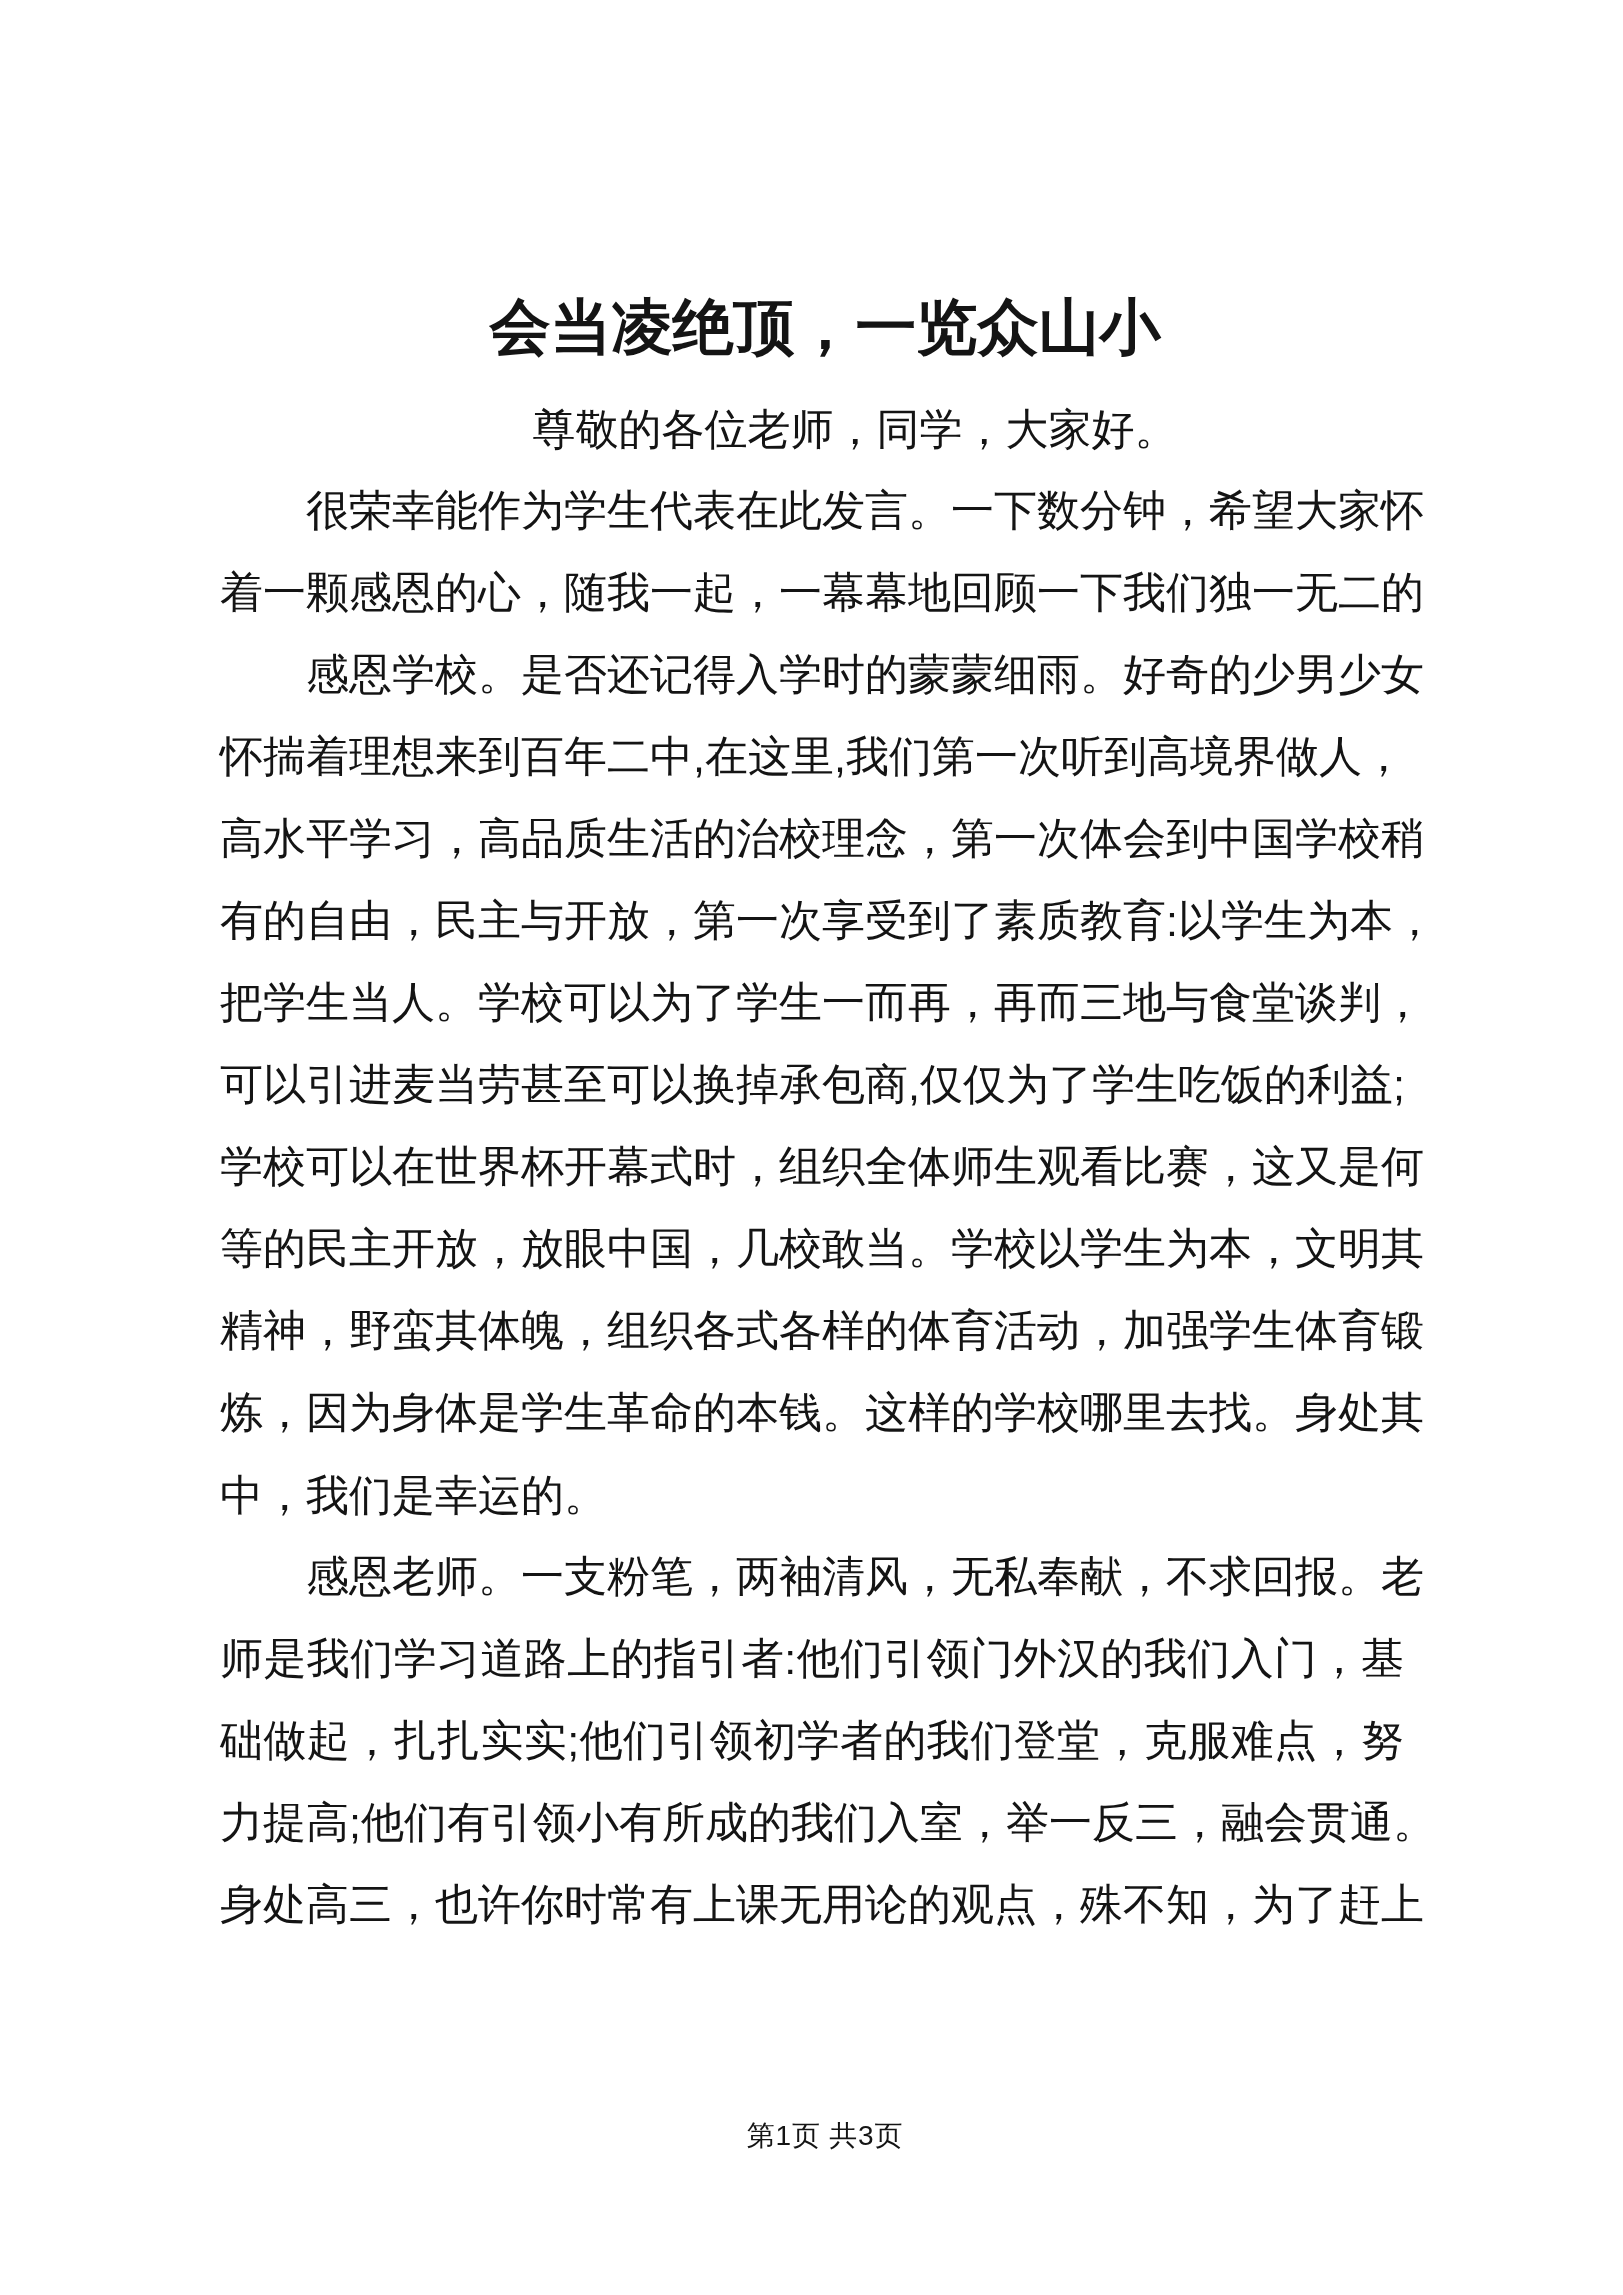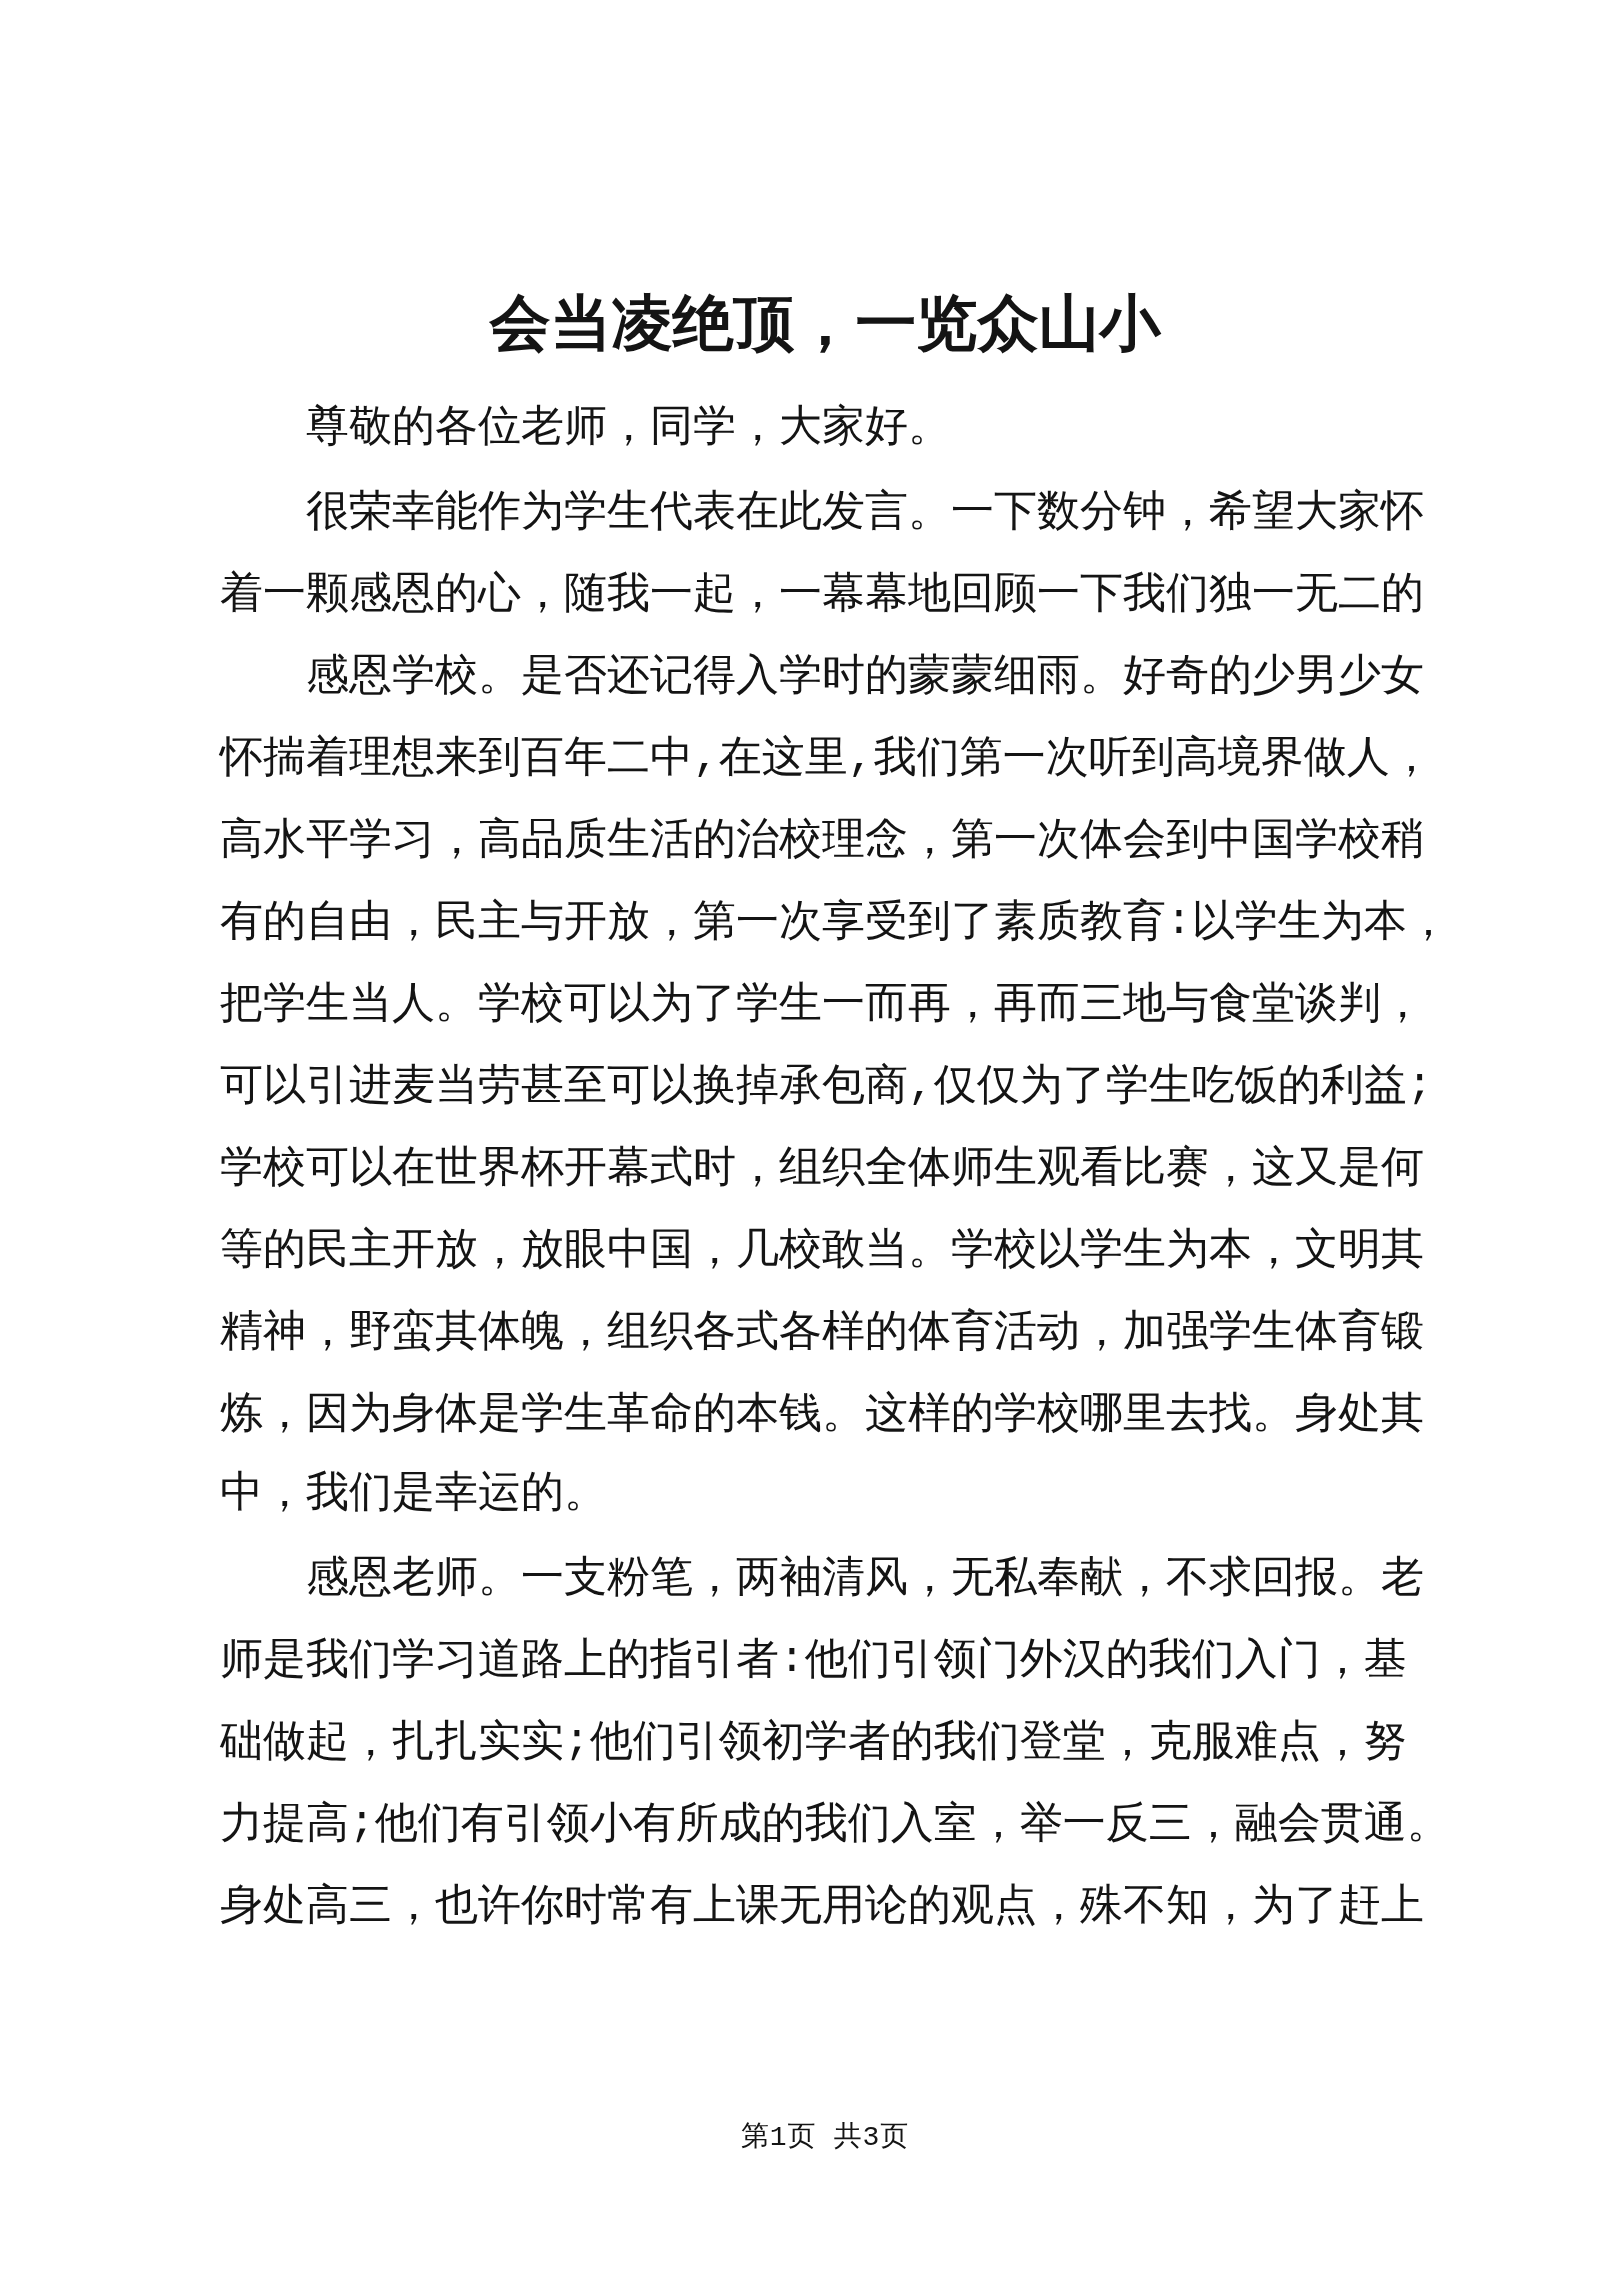--- a/index.html
+++ b/index.html
@@ -6,21 +6,21 @@
     margin: 0;
     padding: 0;
     background: #ffffff;
   }
   .page {
     position: relative;
     width: 1623px;
     height: 2295px;
     background: #ffffff;
     color: #141414;
-    font-family: Liberation Mono, monospace;
+    font-family: Liberation Sans, sans-serif;
     overflow: hidden;
   }
   .doc-title {
     position: absolute;
     top: 291px;
     left: 233px;
     width: 1184px;
     margin: 0;
     text-align: center;
     font-size: 61px;
@@ -44,20 +44,21 @@
     display: flex;
     justify-content: space-between;
     align-items: center;
   }
   .line.justify span {
     line-height: normal;
     display: inline-block;
   }
   .line.indent {
     margin-left: 86px;
+    text-align: center;
   }
   .footer {
     position: absolute;
     top: 2117px;
     left: 233px;
     width: 1184px;
     text-align: center;
     font-size: 28px;
     letter-spacing: 0.8px;
     white-space: nowrap;

